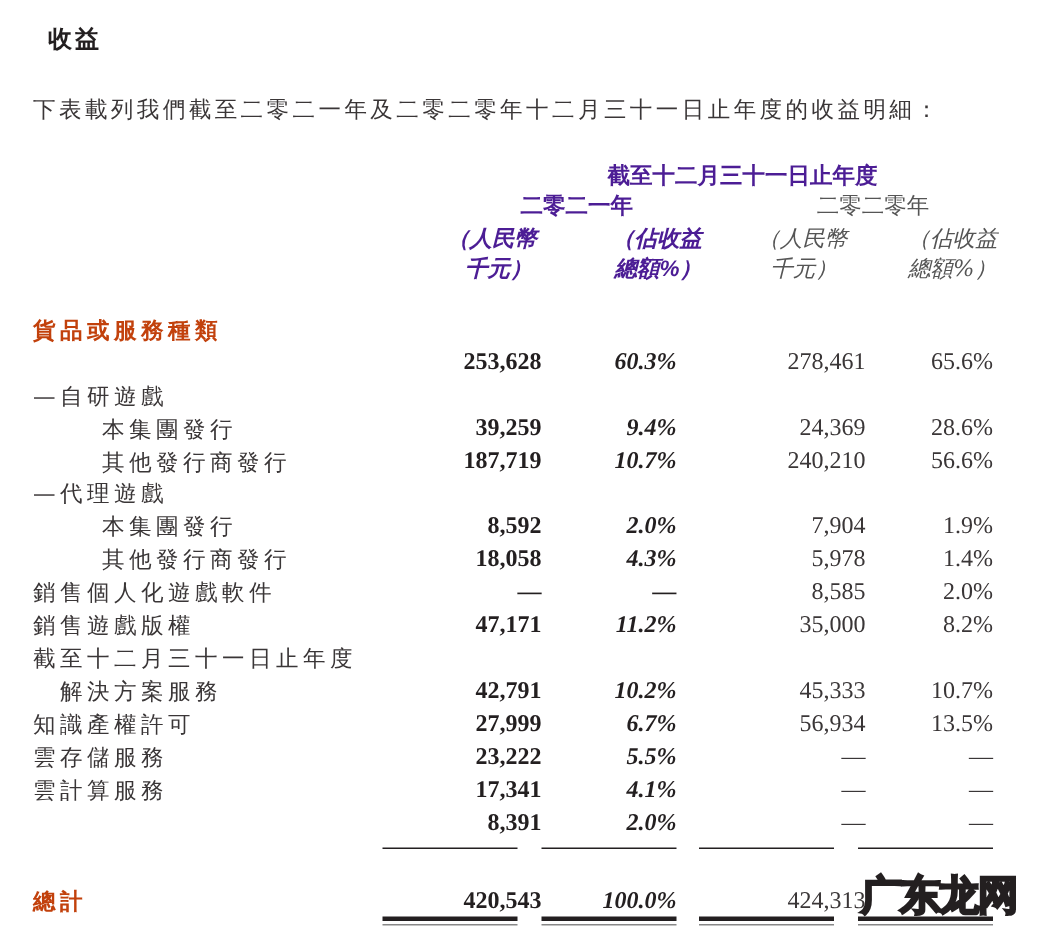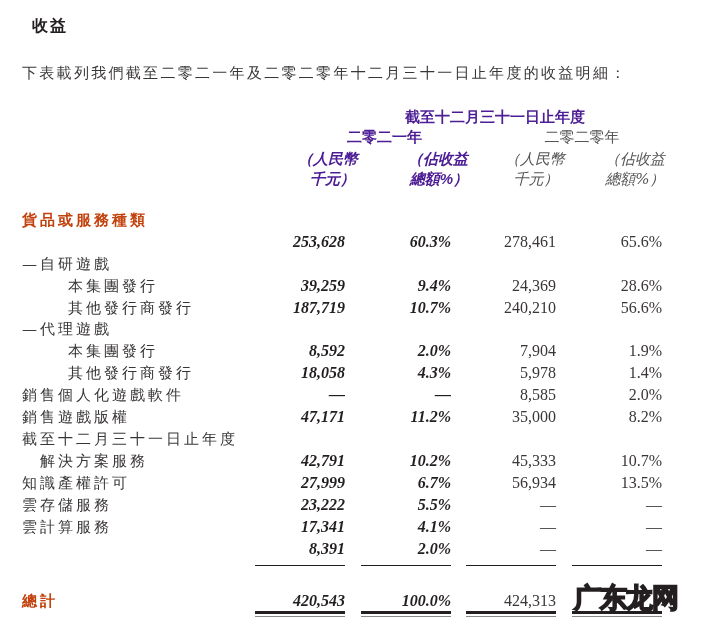--- a/index.html
+++ b/index.html
@@ -13,23 +13,23 @@
   .hdr.light { color:#555; }
   .hdr.italic { font-style:italic; }
   .row { position:absolute; left:22px; width:640px; height:21px; font-size:15px; }
   .row .label { position:absolute; left:0; top:0; letter-spacing:3px; white-space:nowrap; color:#3a3637; }
   .row .label.ind1 { left:0; }
   .row .label.ind2 { left:46px; }
   .row .label.ind3 { left:18px; }
   .row .label.section { font-family:"DejaVu Sans", sans-serif; font-weight:bold; color:#c2410c; }
   .cell { position:absolute; top:0; width:90px; text-align:right;
           font-family:"Liberation Serif", "DejaVu Serif", serif; font-size:16px; }
-  .c1 { left:233px; font-weight:bold;font-style:italic; }
+  .c1 { left:249px; font-weight:bold; }
   .c2 { left:339px; font-weight:bold;font-style:italic; }
-  .c3 { left:444px; color:#3a3637; }
+  .c3 { left:465px; color:#3a3637; }
   .c4 { left:550px; color:#3a3637; }
   .line { position:absolute; height:0; border-top:1.2px solid #231f20; }
   .dline { position:absolute; height:3px; background:#231f20; }
   .dline2 { position:absolute; height:1px; background:#888; }
   .watermark { position:absolute; left:574px; top:583px; font-family:"DejaVu Sans", sans-serif;
                font-size:27px; font-weight:bold; color:#ffffff; letter-spacing:-1px;
                -webkit-text-stroke:1.6px #231f20; line-height:30px; }
 </style>
 </head>
 <body>

